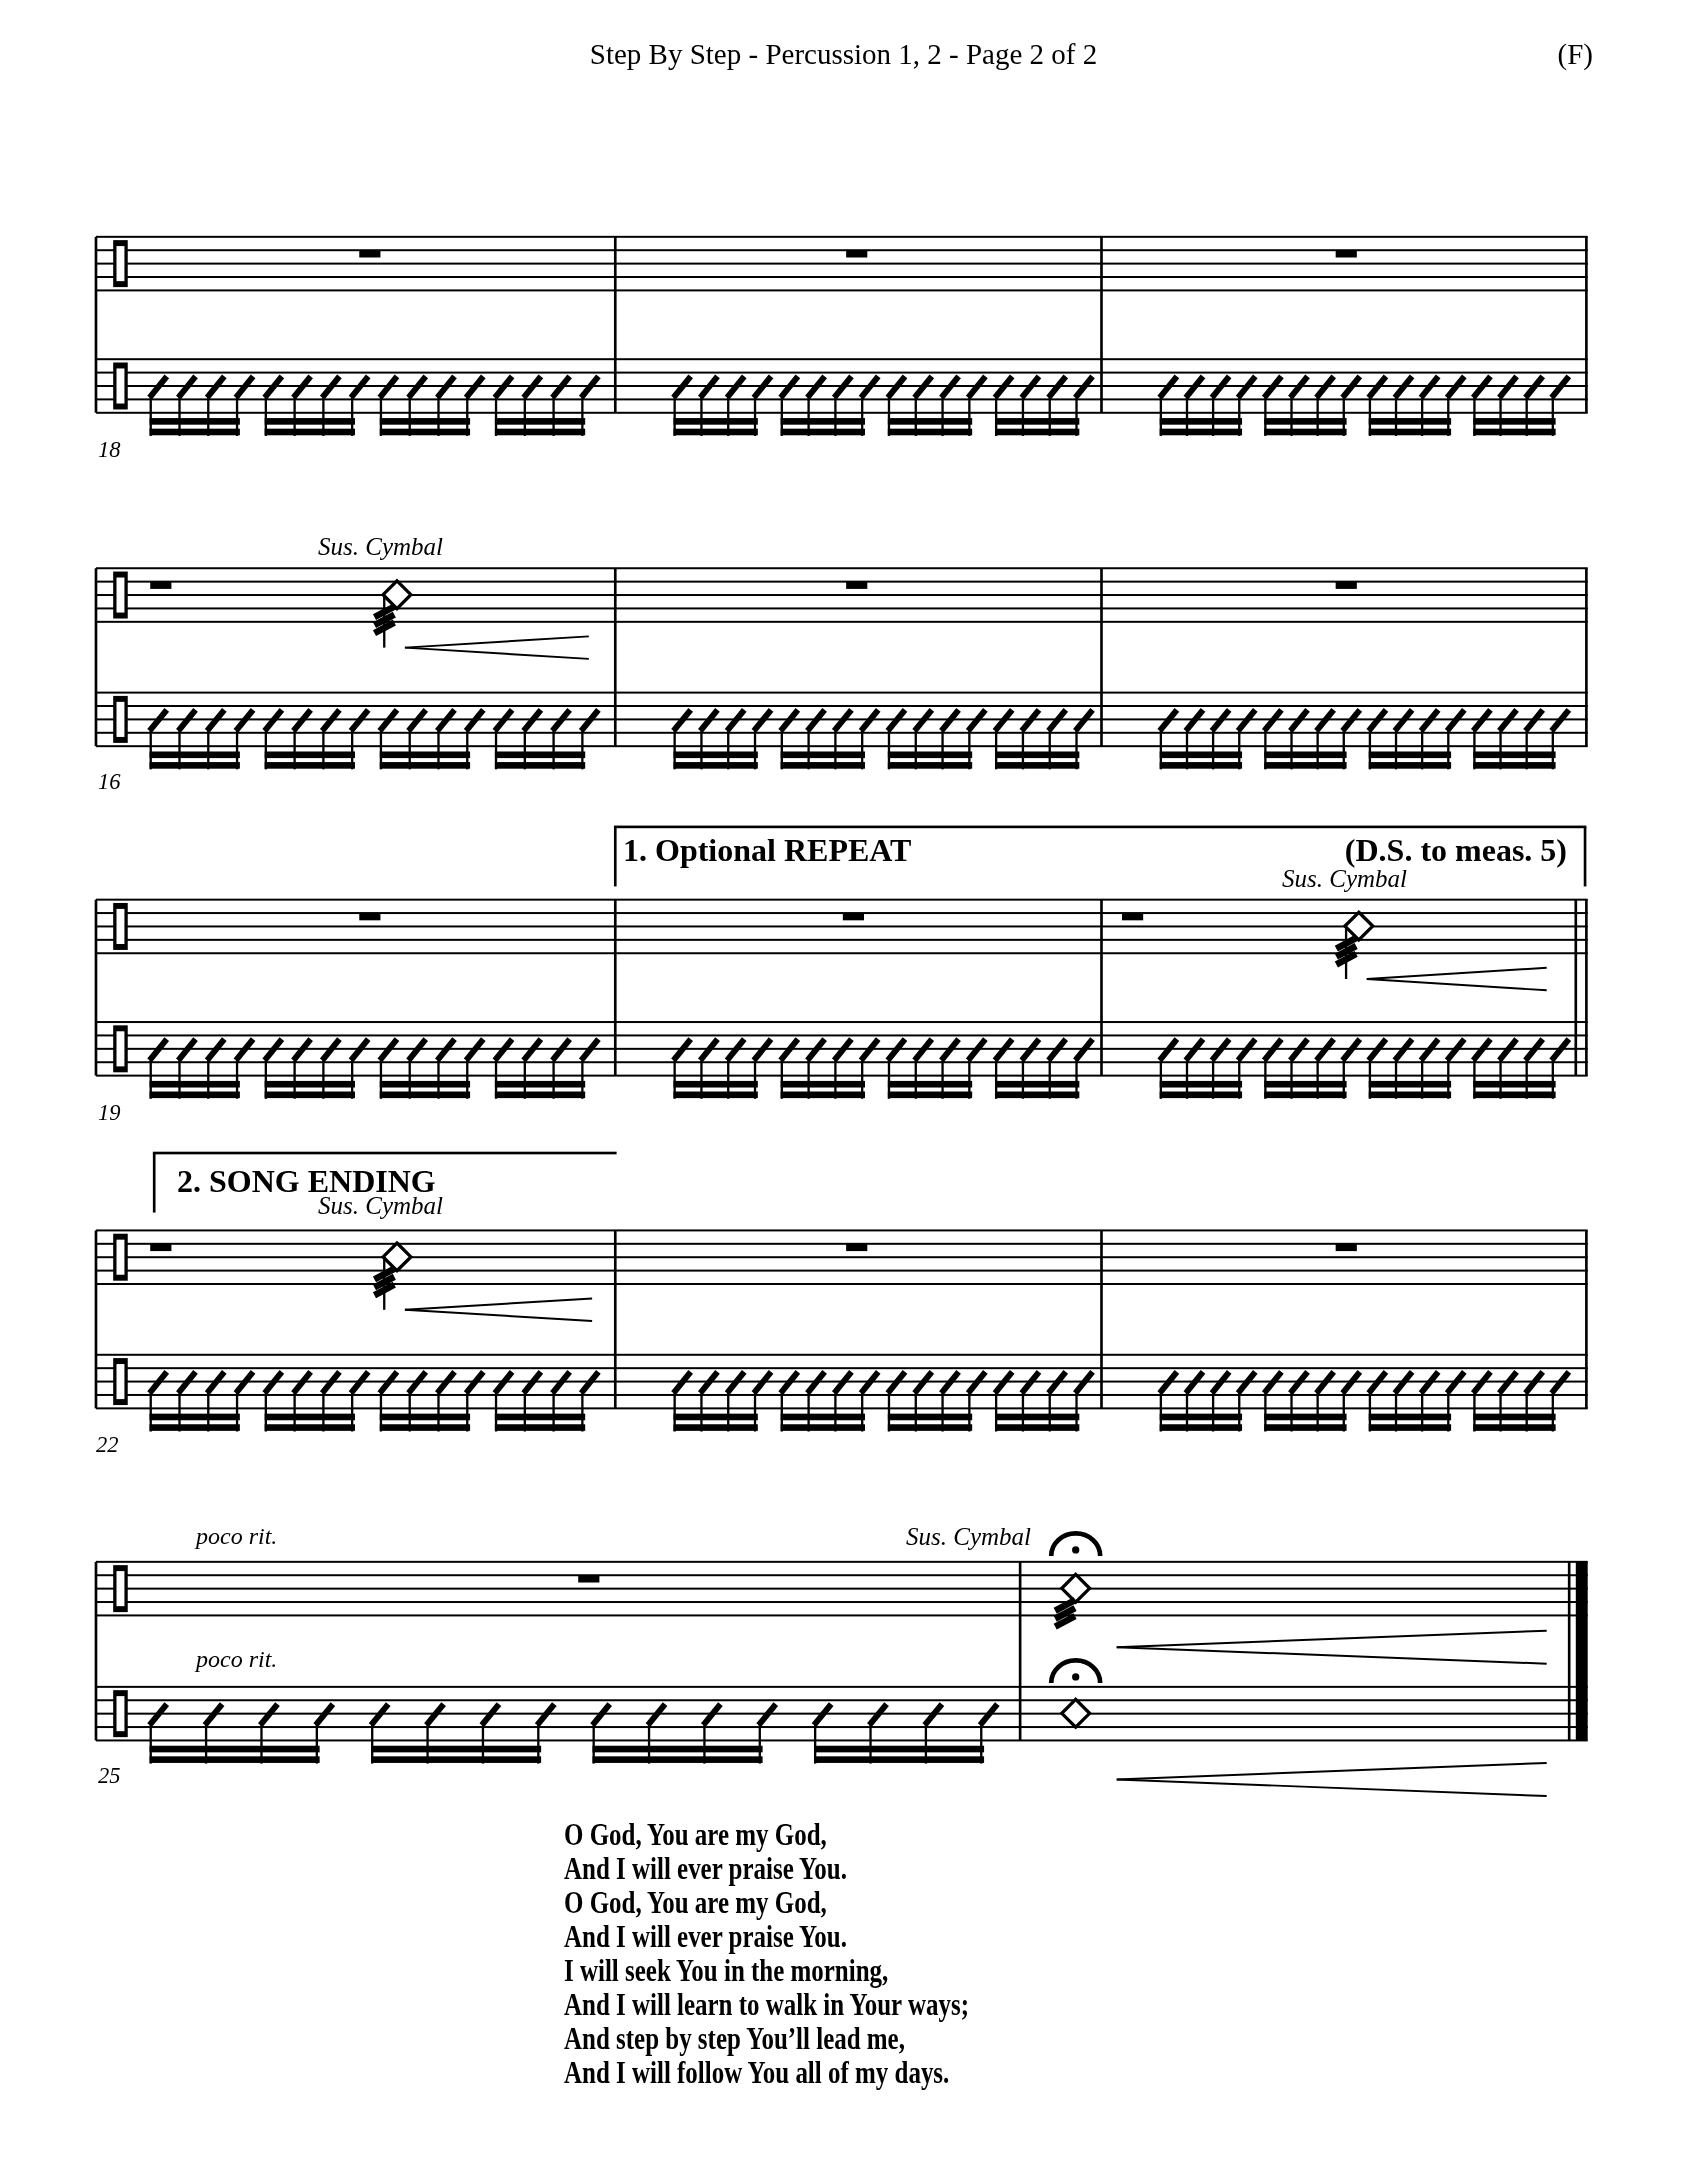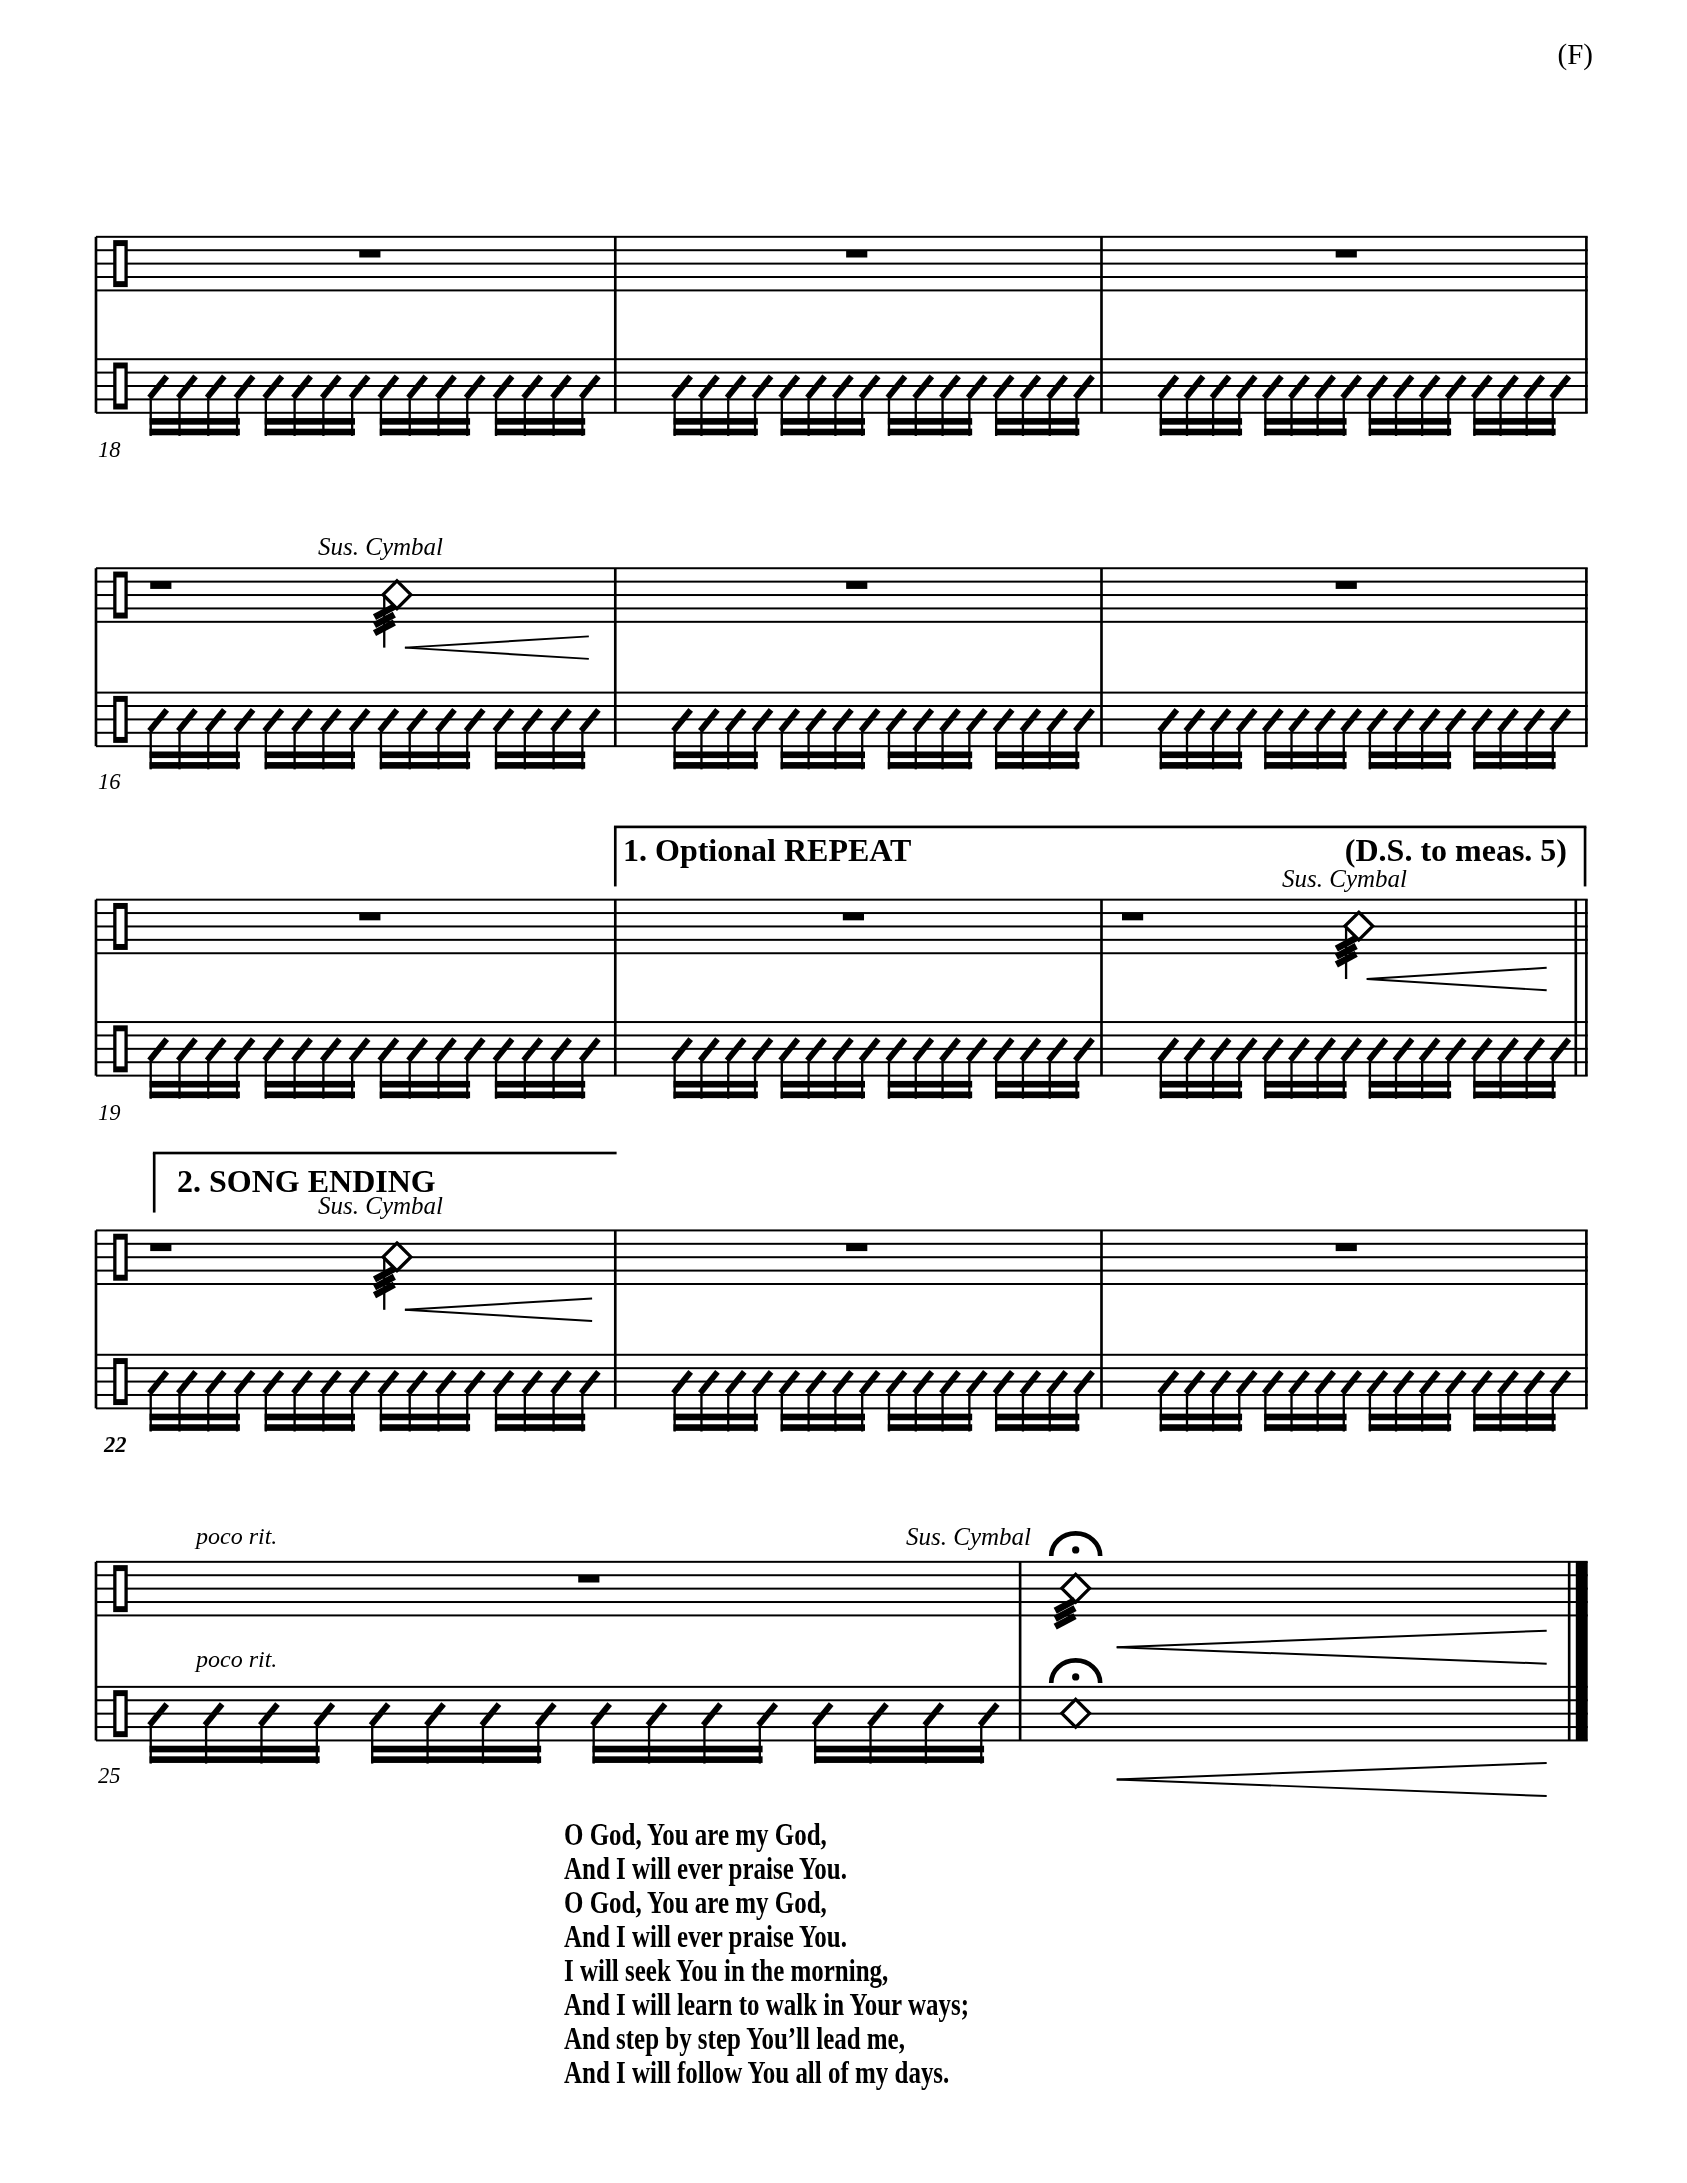--- a/index.html
+++ b/index.html
@@ -15,20 +15,21 @@
   .lyrics{position:absolute;left:564px;top:1817px;font-weight:bold;font-size:32px;
           line-height:34px;transform:scaleX(0.78);transform-origin:left top;white-space:nowrap;}
   #notation-wrap{position:absolute;left:0;top:0;width:1687px;height:2183px;}
   svg{display:block;}
 </style>
 </head>
 <body>
 
 <div class="page">
 
+  <div class="title">Step By Step - Percussion 1, 2 - Page 2 of 2</div>
   <div class="keylabel">(F)</div>
 
   <div id="notation-wrap">
       <svg width="1687" height="2183" viewBox="0 0 2550 3300">
         <g fill="#000000">
           <rect x="145" y="356.5" width="2255" height="3"></rect>
           <rect x="145" y="376.75" width="2255" height="3"></rect>
           <rect x="145" y="397" width="2255" height="3"></rect>
           <rect x="145" y="417.25" width="2255" height="3"></rect>
           <rect x="145" y="437.5" width="2255" height="3"></rect>
@@ -708,21 +709,21 @@
   <div class="ann ann-italic" style="left:1282px;top:865px;">Sus. Cymbal</div>
   <div class="ann ann-bold" style="left:177px;top:1163px;">2. SONG ENDING</div>
   <div class="ann ann-italic" style="left:318px;top:1192px;">Sus. Cymbal</div>
   <div class="ann ann-italic-sm" style="left:196px;top:1523px;">poco rit.</div>
   <div class="ann ann-italic-sm" style="left:196px;top:1646px;">poco rit.</div>
   <div class="ann ann-italic" style="left:906px;top:1523px;">Sus. Cymbal</div>
 
   <div class="mnum" style="left:98px;top:437px;">18</div>
   <div class="mnum" style="left:98px;top:769px;">16</div>
   <div class="mnum" style="left:98px;top:1100px;">19</div>
-  <div class="mnum" style="left:104px;top:1432px;font-weight:bold;">22</div>
+  <div class="mnum" style="left:96px;top:1432px;">22</div>
   <div class="mnum" style="left:98px;top:1763px;">25</div>
 
   <div class="lyrics">
     <div>O God, You are my God,</div>
     <div>And I will ever praise You.</div>
     <div>O God, You are my God,</div>
     <div>And I will ever praise You.</div>
     <div>I will seek You in the morning,</div>
     <div>And I will learn to walk in Your ways;</div>
     <div>And step by step You’ll lead me,</div>

